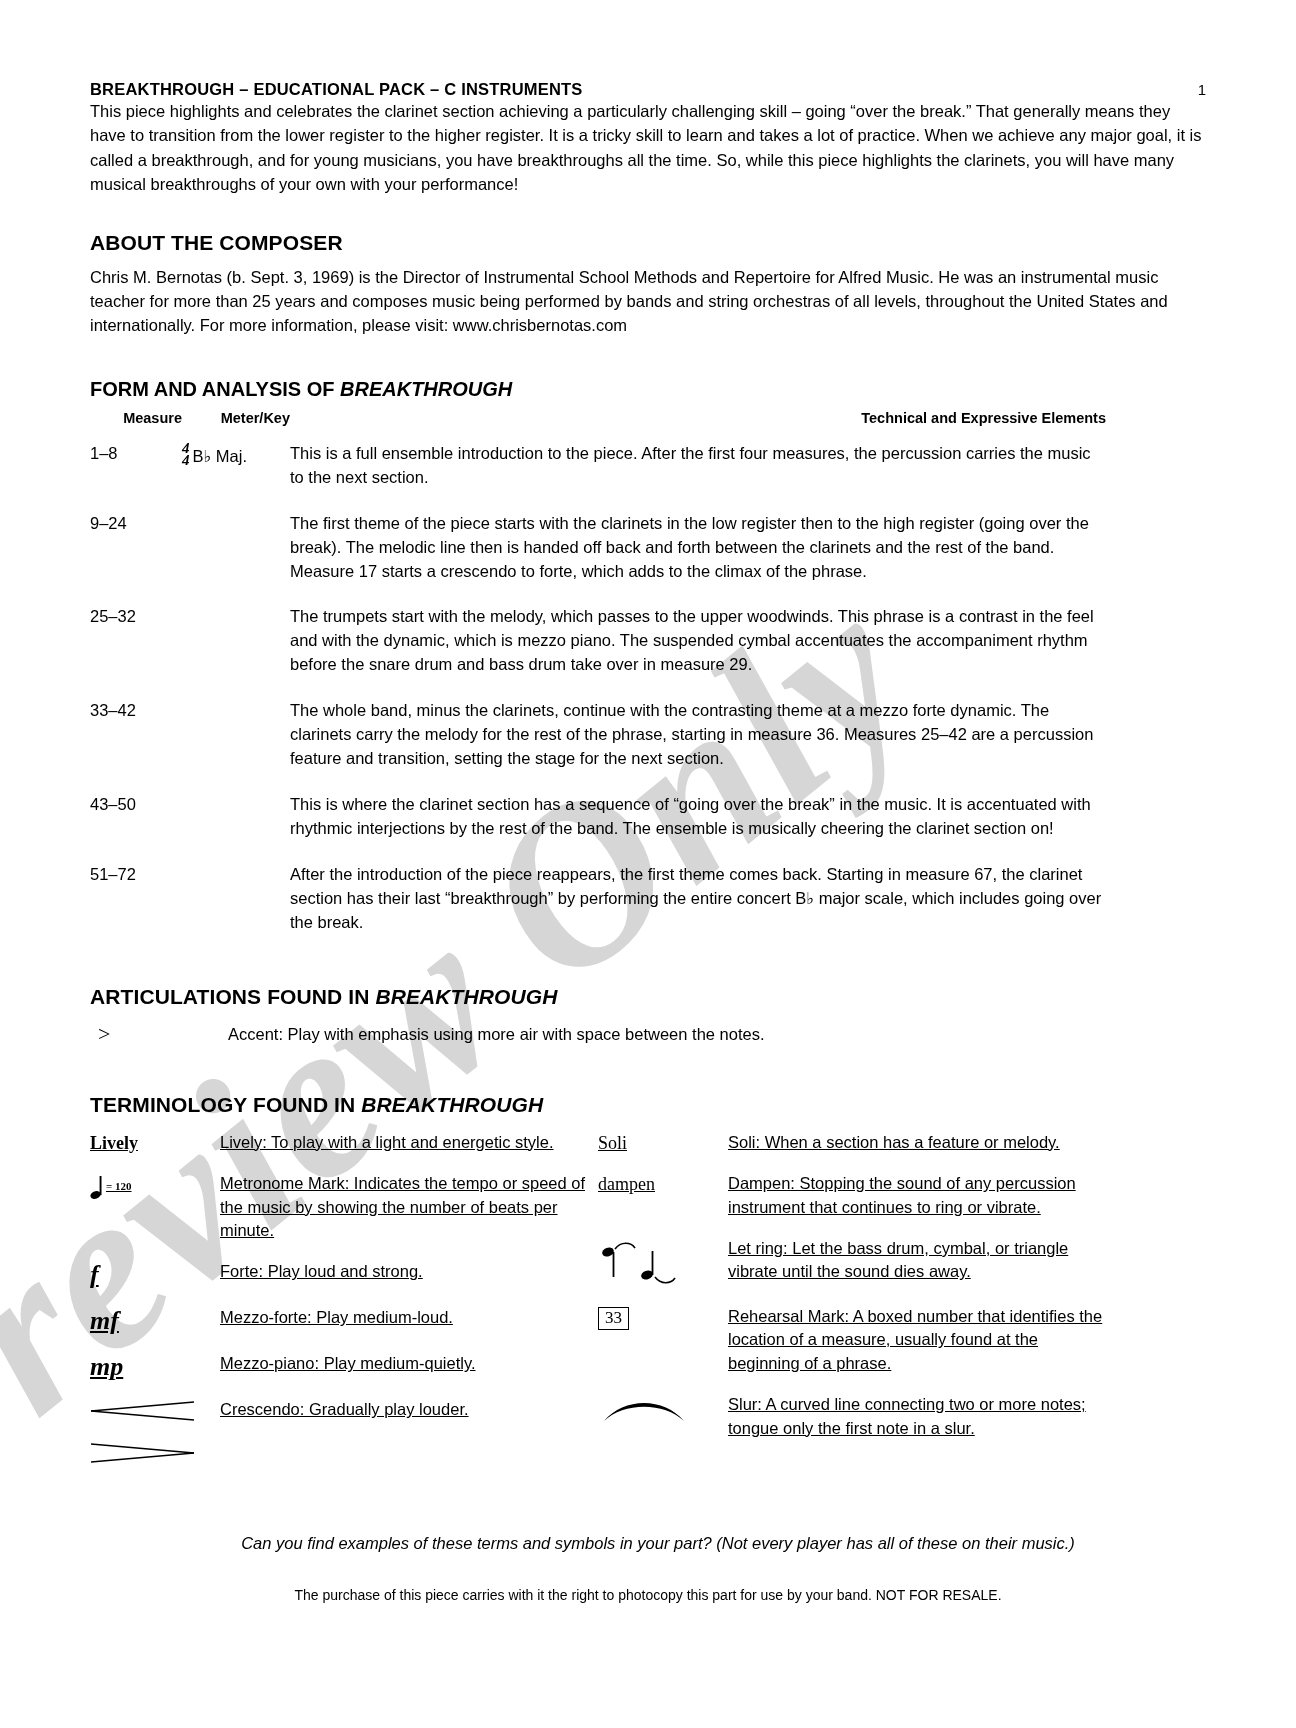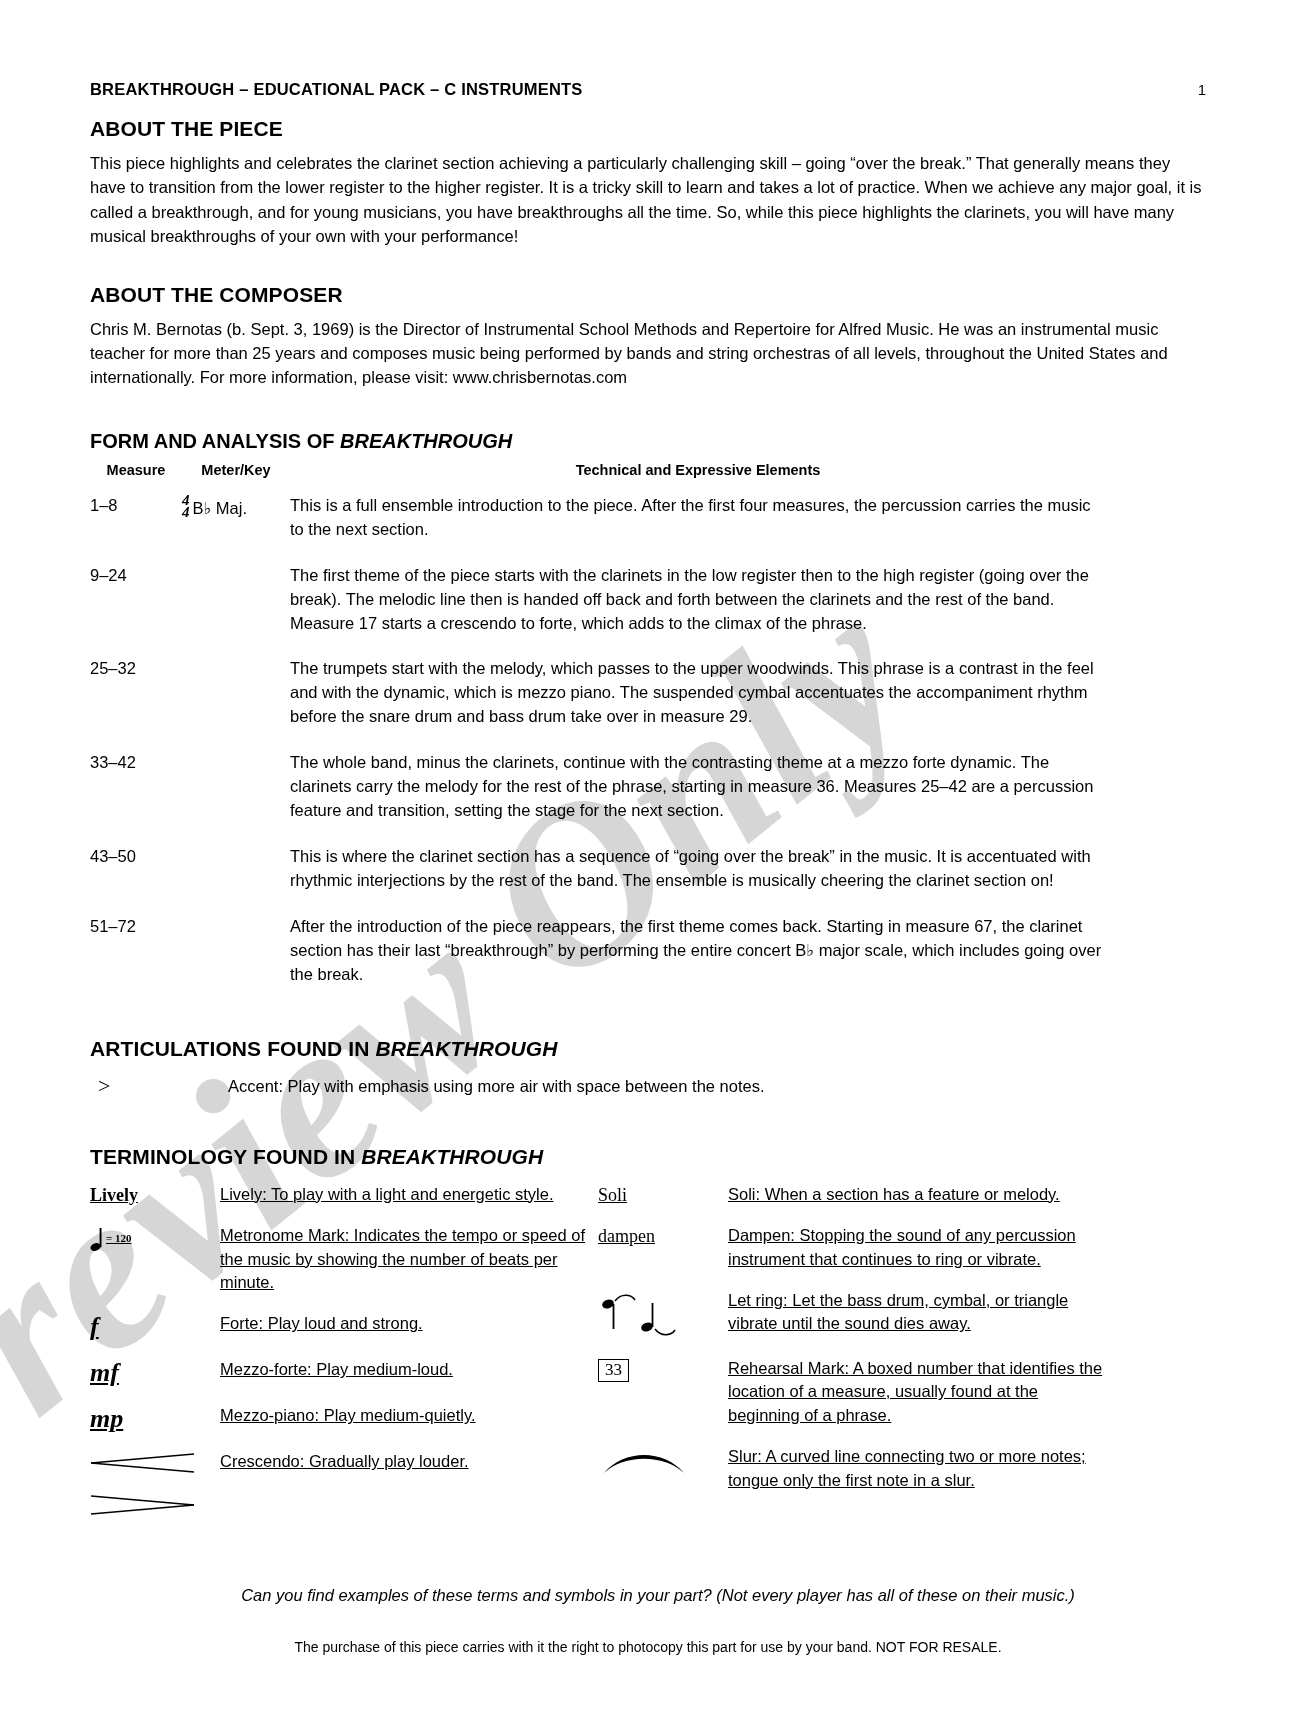--- a/index.html
+++ b/index.html
@@ -59,21 +59,21 @@
     text-align:left;
   }
 
   
   .fa-wrap { margin-top:40px; }
   .fa-title { font-size:20px; font-weight:bold; margin-bottom:9px; }
   .fa-title em { font-style:italic; }
 
   table.fa-table { border-collapse:collapse; width:1016px; }
   table.fa-table th {
-    text-align:center; font-size:14.5px; font-weight:bold;
+    text-align:right; font-size:14.5px; font-weight:bold;
     padding:0 0 16px 0; vertical-align:top;
   }
   table.fa-table td {
     font-size:16.5px; line-height:1.45; vertical-align:top;
     padding:0 0 22px 0;
   }
   .col-measure { width:92px; }
   .col-meter   { width:108px; }
 
   
@@ -149,21 +149,20 @@
     <div class="watermark-text">Preview Only</div>
   </div>
 
   <div class="content">
 
     <div class="doc-header">
       <div class="doc-title">BREAKTHROUGH – EDUCATIONAL PACK – C INSTRUMENTS</div>
       <div class="page-num">1</div>
     </div>
 
-    <h2 class="section-head">ABOUT THE PIECE</h2>
     <p class="body-text">This piece highlights and celebrates the clarinet section achieving a particularly challenging skill – going “over the break.” That generally means they have to transition from the lower register to the higher register. It is a tricky skill to learn and takes a lot of practice. When we achieve any major goal, it is called a breakthrough, and for young musicians, you have breakthroughs all the time. So, while this piece highlights the clarinets, you will have many musical breakthroughs of your own with your performance!</p>
 
     <h2 class="section-head tight">ABOUT THE COMPOSER</h2>
     <p class="body-text">Chris M. Bernotas (b. Sept. 3, 1969) is the Director of Instrumental School Methods and Repertoire for Alfred Music. He was an instrumental music teacher for more than 25 years and composes music being performed by bands and string orchestras of all levels, throughout the United States and internationally. For more information, please visit: www.chrisbernotas.com</p>
 
     <div class="fa-wrap">
       <div class="fa-title"><span>FORM AND ANALYSIS OF </span><em>BREAKTHROUGH</em></div>
       <table class="fa-table">
         <thead>
           <tr>

